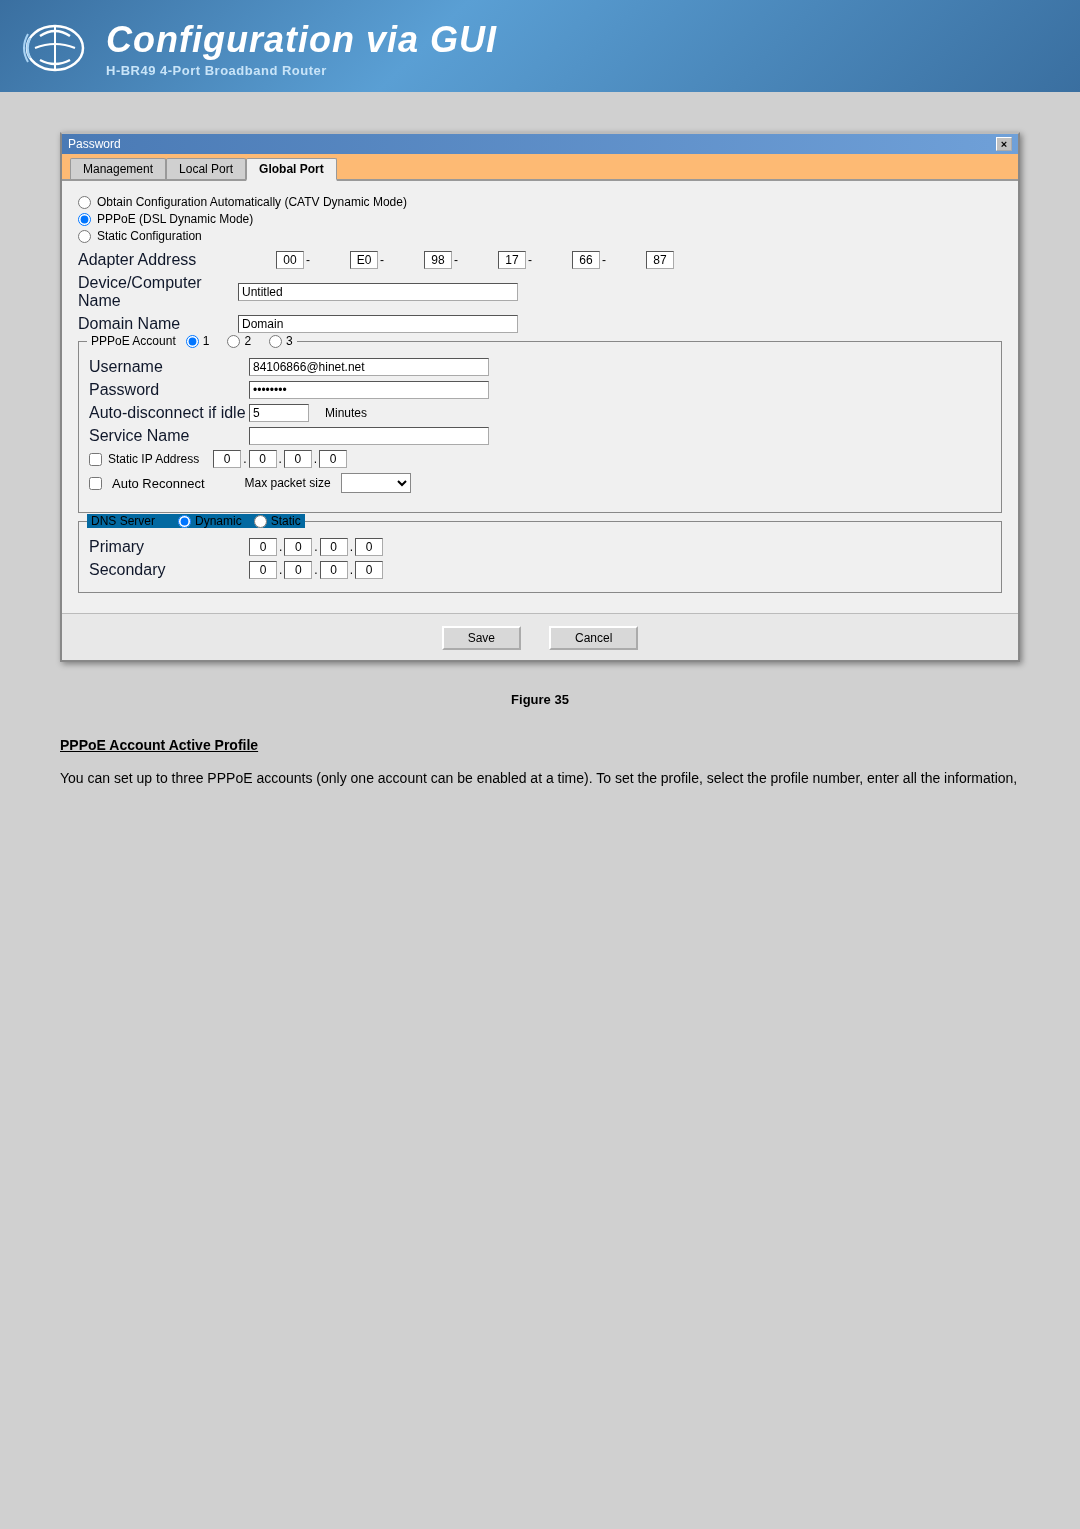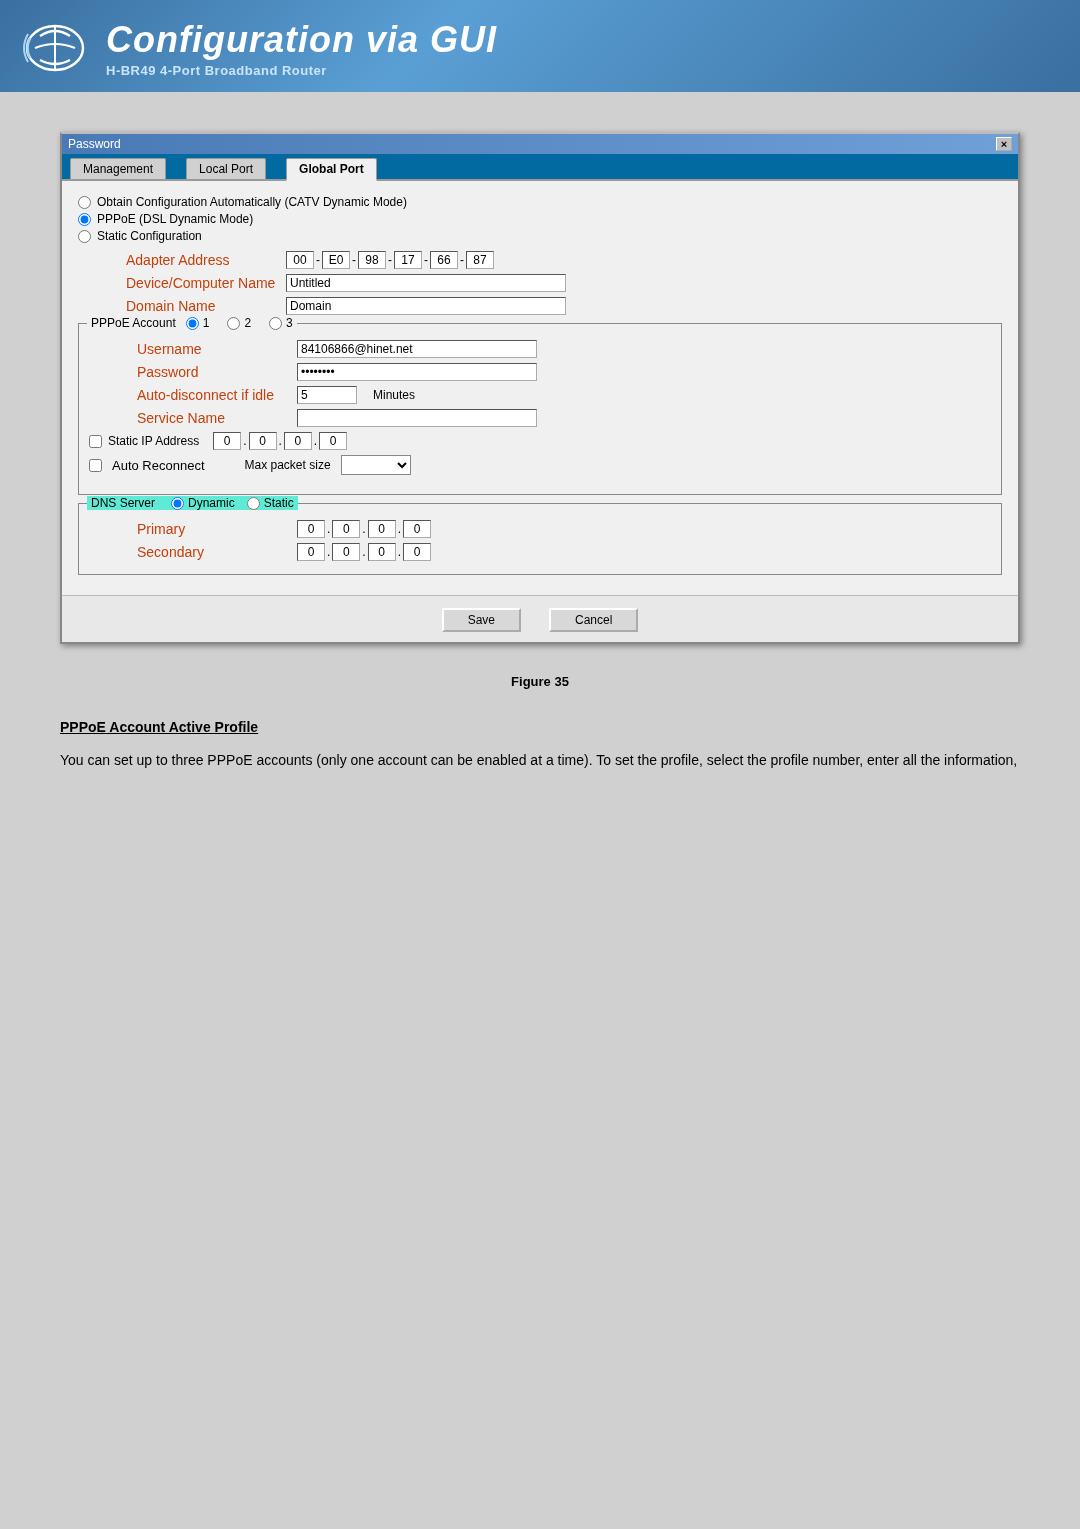--- a/index.html
+++ b/index.html
@@ -76,23 +76,23 @@
       align-items: center;
       justify-content: center;
       color: #000;
       font-weight: bold;
     }
 
     
     .tabs {
       display: flex;
       border-bottom: 2px solid #999;
-      background: #0369a1;
+      background: #fdba74;
       padding: 4px 8px 0 8px;
-      gap: 20px;
+      gap: 0;
     }
     .tab {
       background: #d0d0d0;
       border: 1px solid #999;
       border-bottom: none;
       padding: 3px 12px;
       font-size: 12px;
       cursor: pointer;
       border-radius: 2px 2px 0 0;
     }
@@ -124,23 +124,22 @@
     }
 
     
     .field-row {
       display: flex;
       align-items: center;
       margin-bottom: 5px;
     }
     .field-label {
       width: 160px;
-      font-size: 14px;
-      color: #c2410c;
-      margin-left: 48px;
+      font-size: 16px;
+      color: #0f172a;
     }
     .field-input {
       font-size: 12px;
       border: 1px inset #aaa;
       background: #fff;
       padding: 1px 3px;
     }
 
     
     .mac-fields {
@@ -148,20 +147,21 @@
       align-items: center;
       gap: 2px;
     }
     .mac-field {
       width: 28px;
       font-size: 12px;
       border: 1px inset #aaa;
       background: #fff;
       padding: 1px 2px;
       text-align: center;
+      margin-left: 38px;
     }
     .mac-sep {
       font-size: 12px;
     }
 
     
     .pppoe-section {
       border: 1px solid #888;
       padding: 8px 10px 14px 10px;
       margin-top: 8px;
@@ -234,26 +234,26 @@
     .dns-section {
       border: 1px solid #888;
       padding: 6px 10px 8px 10px;
       position: relative;
       margin-top: 6px;
     }
     .dns-legend {
       position: absolute;
       top: -8px;
       left: 8px;
-      background: #5eead4;
+      background: #0369a1;
       padding: 0 4px;
       font-size: 12px;
       display: flex;
       align-items: center;
-      gap: 16px;
+      gap: 23px;
     }
     .dns-radios {
       display: flex;
       align-items: center;
       gap: 12px;
     }
     .dns-radio {
       display: flex;
       align-items: center;
       gap: 4px;

